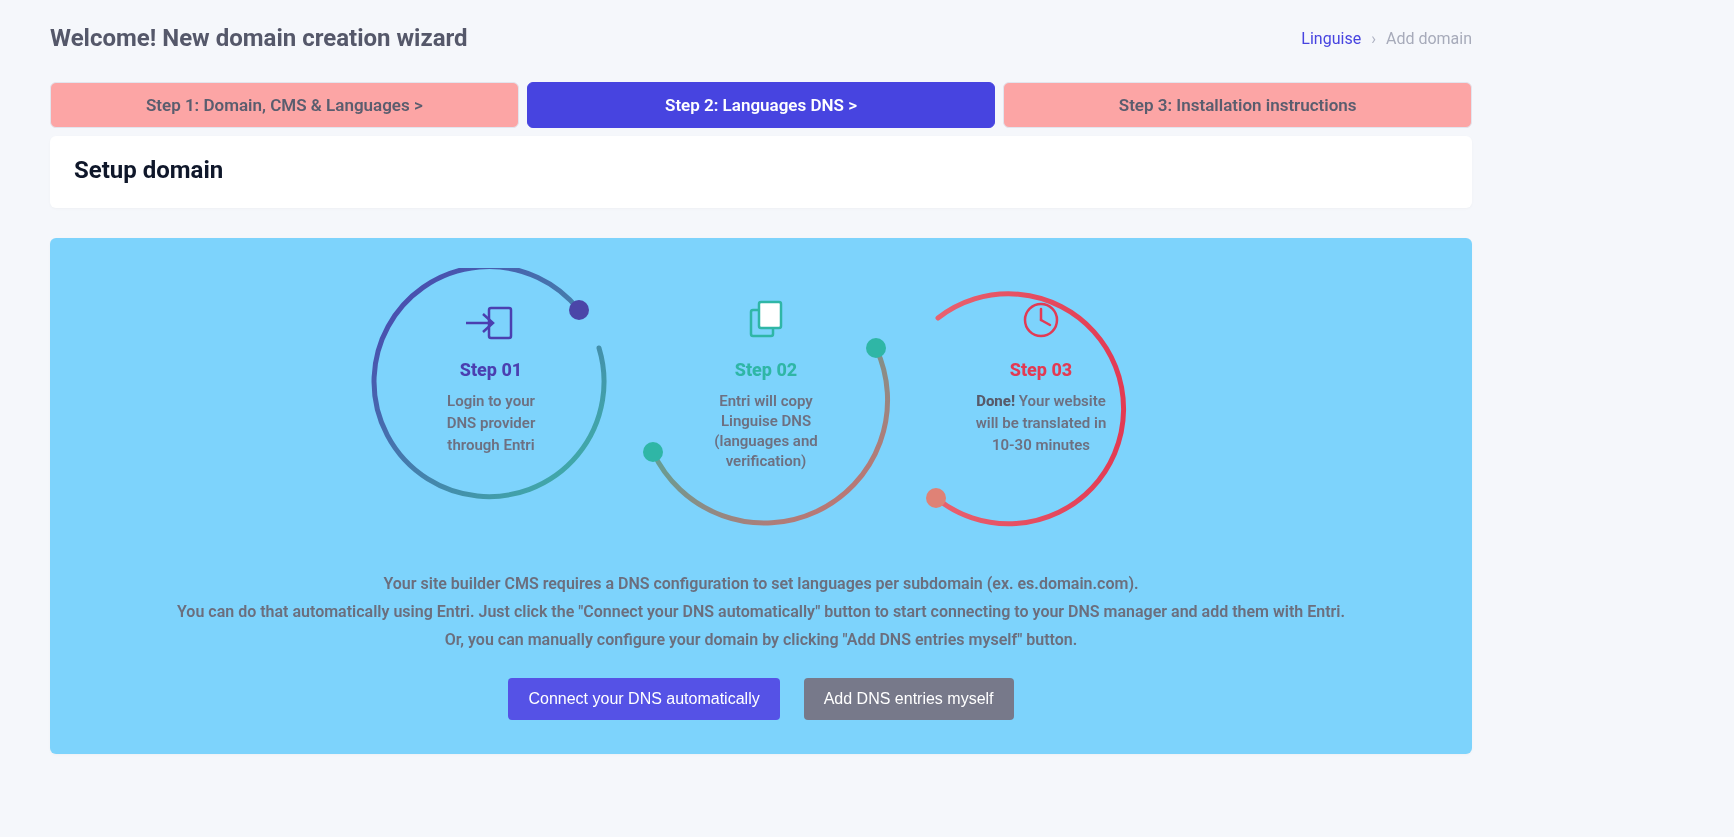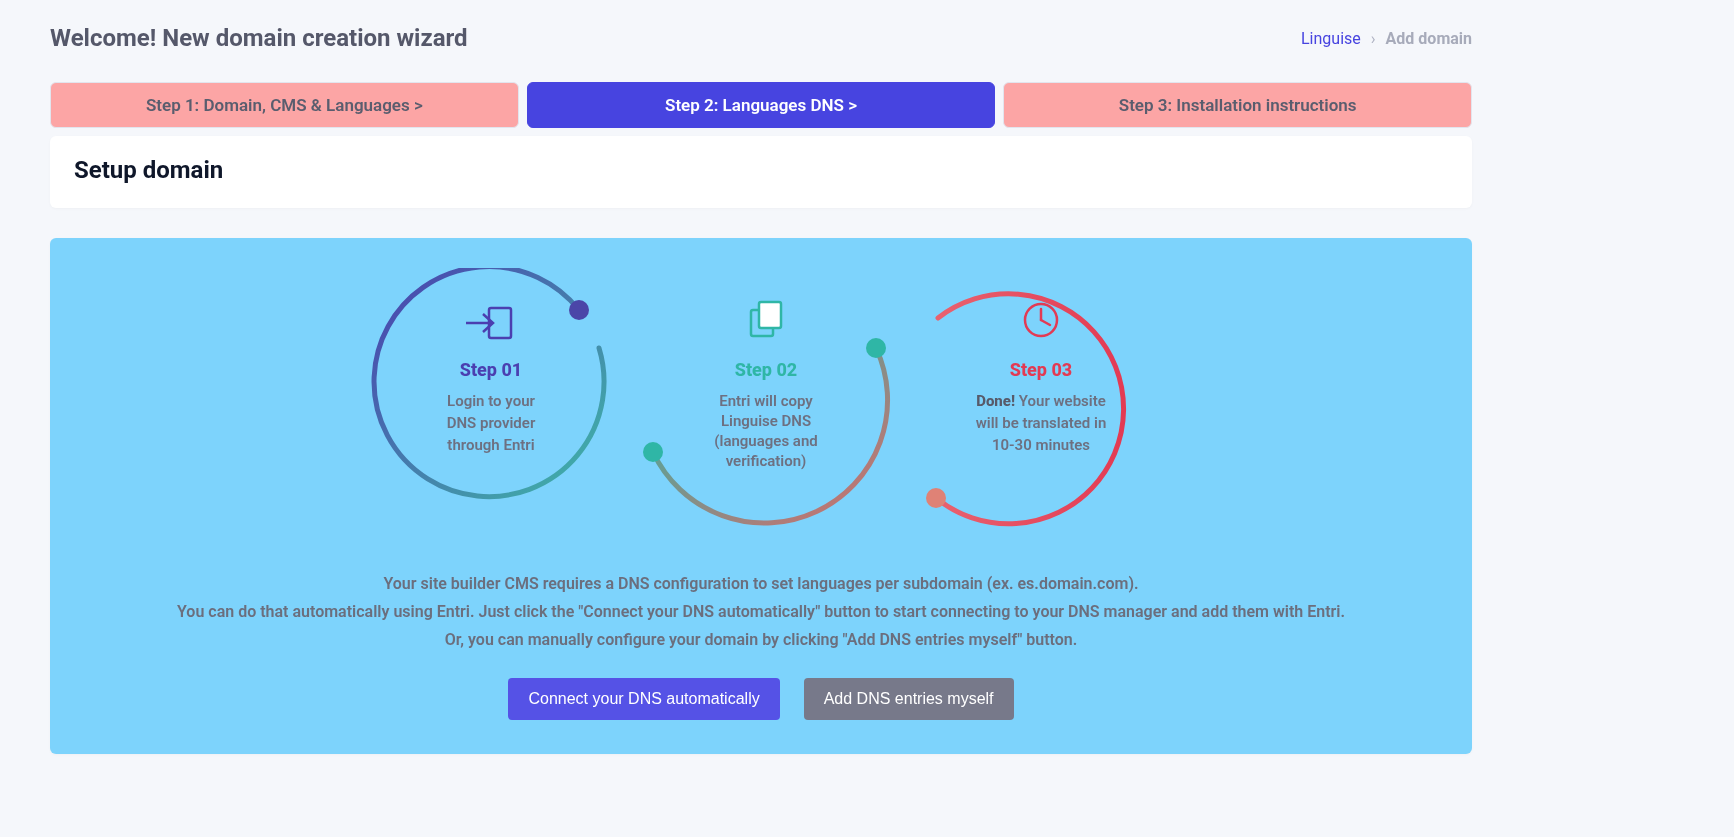--- a/index.html
+++ b/index.html
@@ -31,21 +31,20 @@
   }
   .breadcrumb a {
     color: #4744e0;
     text-decoration: none;
   }
   .breadcrumb .sep {
     color: #aeb2c2;
   }
   .breadcrumb .current {
     color: #a7abba;
-    font-weight: bold;
   }
   .steps-row {
     display: flex;
     gap: 8px;
     margin-bottom: 0;
   }
   .step-tab {
     flex: 1;
     border: 1px solid #e2e5ee;
     background: #fca5a5;

